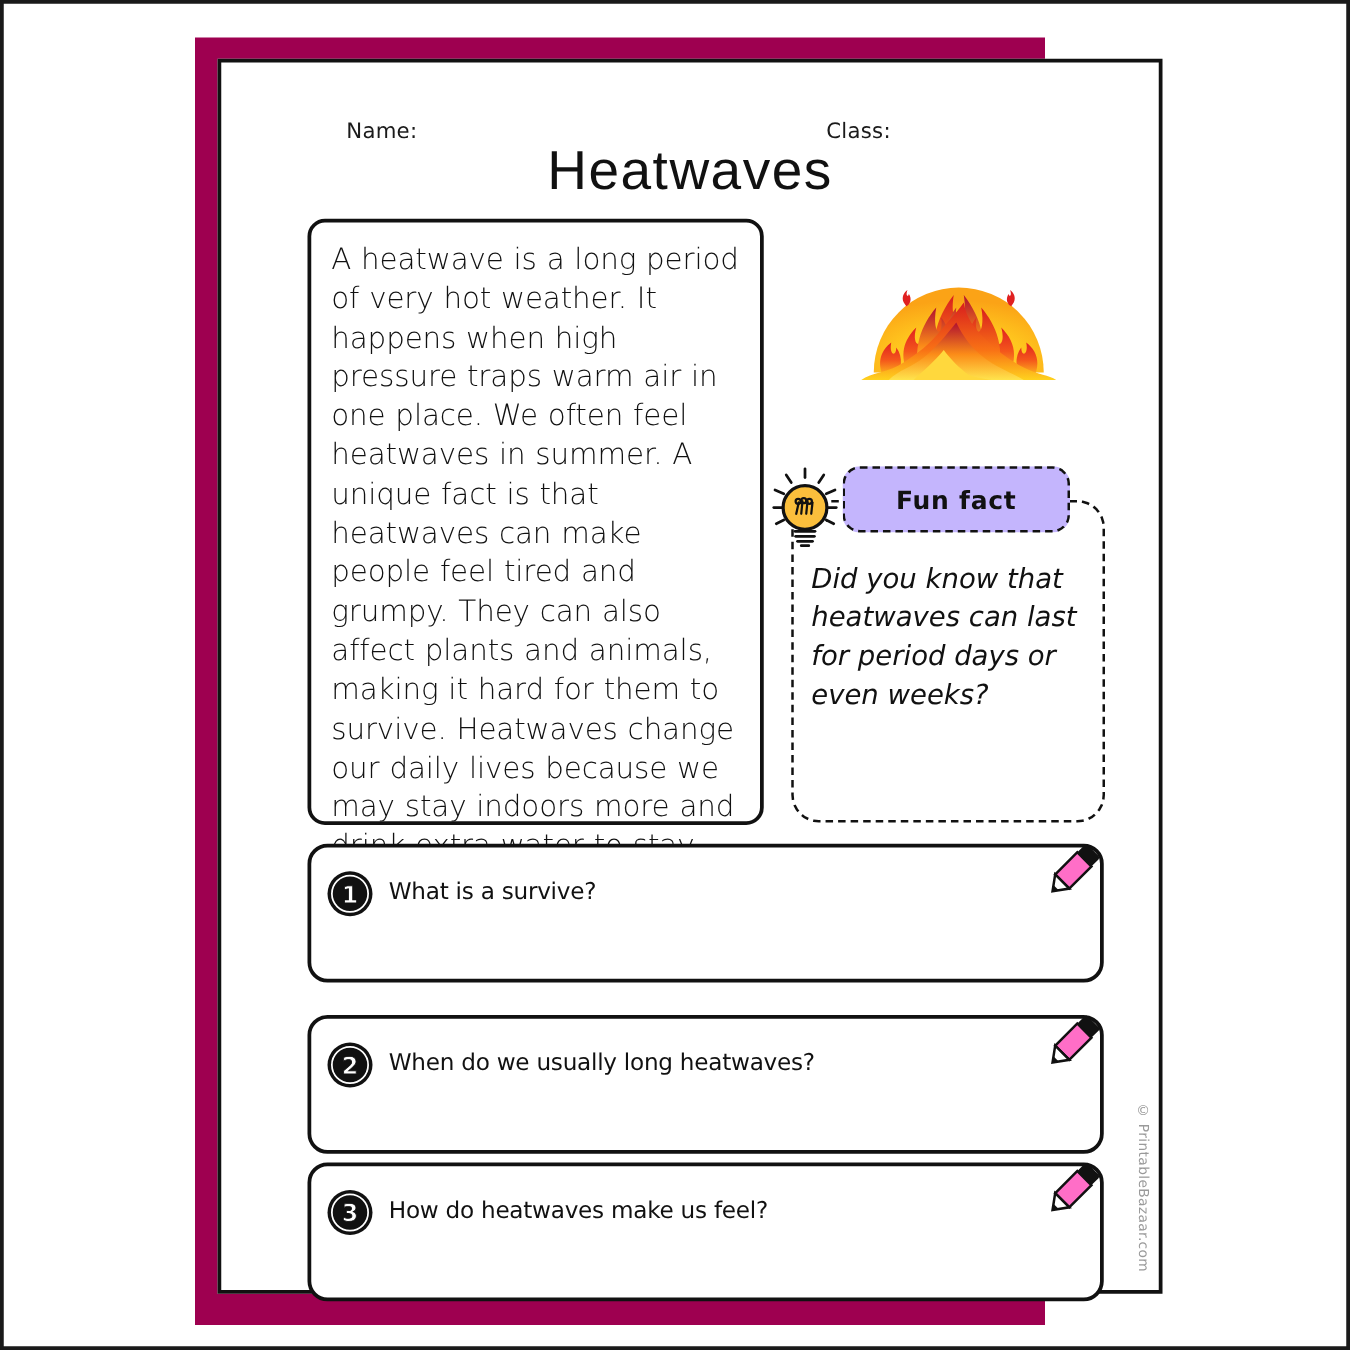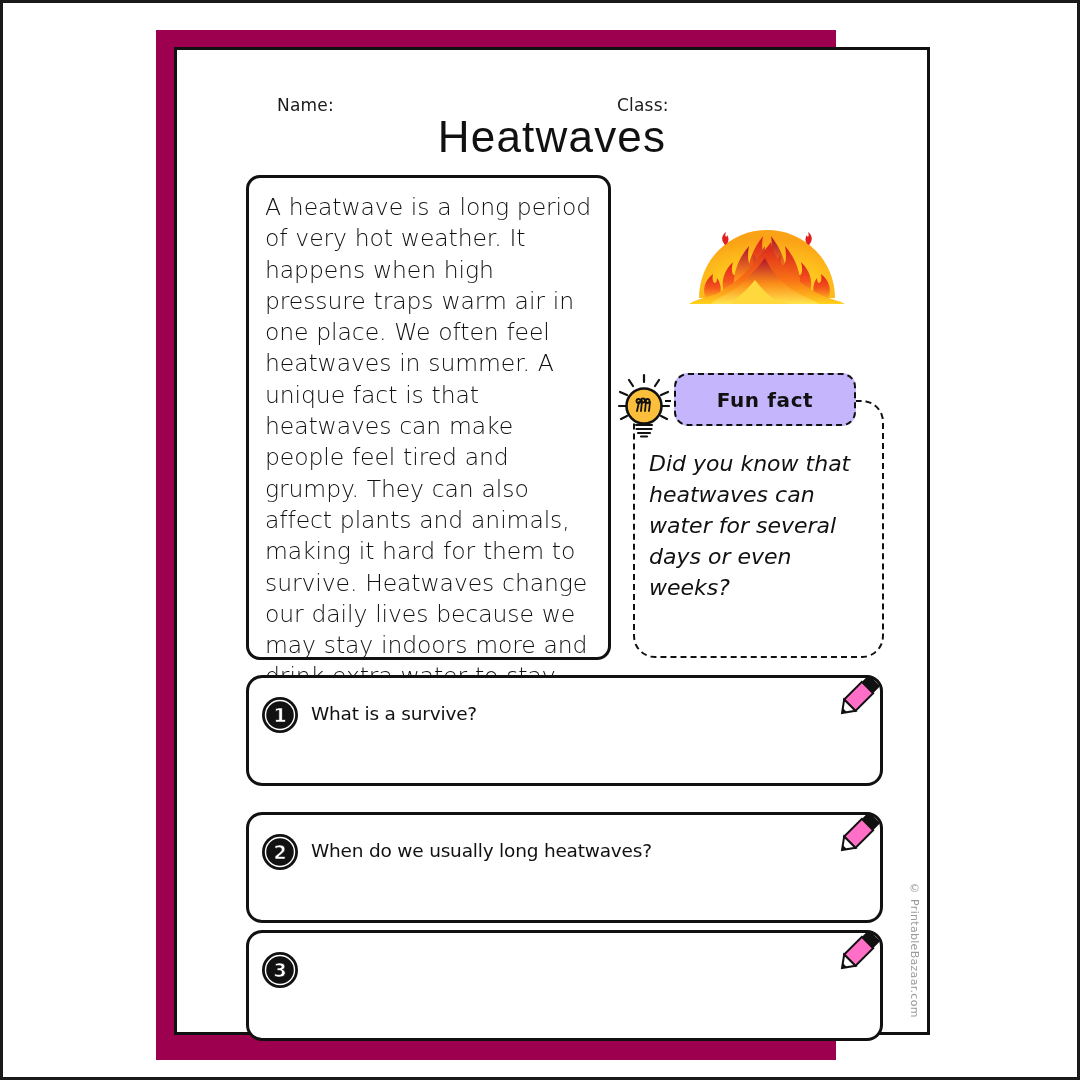--- a/index.html
+++ b/index.html
@@ -54,21 +54,21 @@
     height: 26px;
   }
   .field-label {
     position: absolute;
     font-size: 17px;
     color: #1b1b1b;
     letter-spacing: .2px;
     font-family: "DejaVu Sans", sans-serif;
   }
   #field-name  { left: 100px; }
-  #field-class { left: 440px; }
+  #field-class { left: 484px; }
 
   
   #page-title {
     position: absolute;
     top: 62px;
     left: 0;
     width: 100%;
     text-align: center;
     font-size: 44px;
     font-weight: 300;
@@ -312,21 +312,21 @@
             <circle cx="32.5" cy="28" r="2"></circle>
           </g>
           <g stroke="#111111" stroke-width="2.2" fill="none" stroke-linecap="round">
             <line x1="21" y1="52" x2="37" y2="52"></line>
             <line x1="21.5" y1="56" x2="36.5" y2="56"></line>
             <line x1="23" y1="60" x2="35" y2="60"></line>
             <line x1="26" y1="63.5" x2="32" y2="63.5"></line>
           </g>
         </svg>
       </div>
-      <div id="funfact-text">Did you know that heatwaves can water for several days or even weeks?</div>
+      <div id="funfact-text">Did you know that heatwaves can last for period days or even weeks?</div>
 
       <div class="question-row" id="question-row-0">
         <span class="q-badge">
           <svg viewBox="0 0 38 38" xmlns="http://www.w3.org/2000/svg">
             <circle cx="19" cy="19" r="18" fill="#111111"></circle>
             <circle cx="19" cy="19" r="14.5" fill="none" stroke="#ffffff" stroke-width="1.4"></circle>
             <text x="19" y="26" text-anchor="middle" font-family="DejaVu Sans, sans-serif" font-size="19" font-weight="bold" fill="#ffffff" stroke="#111111" stroke-width="0.7">1</text>
           </svg>
         </span>
         <span class="q-text">What is a survive?</span>
@@ -364,20 +364,21 @@
       </div>
 
       <div class="question-row" id="question-row-2">
         <span class="q-badge">
           <svg viewBox="0 0 38 38" xmlns="http://www.w3.org/2000/svg">
             <circle cx="19" cy="19" r="18" fill="#111111"></circle>
             <circle cx="19" cy="19" r="14.5" fill="none" stroke="#ffffff" stroke-width="1.4"></circle>
             <text x="19" y="26" text-anchor="middle" font-family="DejaVu Sans, sans-serif" font-size="19" font-weight="bold" fill="#ffffff" stroke="#111111" stroke-width="0.7">3</text>
           </svg>
         </span>
+        <span class="q-text">How do heatwaves make us feel?</span>
         <span class="q-pencil">
           <svg viewBox="0 0 60 60" xmlns="http://www.w3.org/2000/svg">
             <g transform="rotate(45 30 30)">
               <rect x="22" y="8" width="16" height="11" rx="2" fill="#111111"></rect>
               <rect x="22" y="18" width="16" height="25" fill="#FF6EC7" stroke="#111111" stroke-width="2"></rect>
               <path d="M22 43 L30 54 L38 43 Z" fill="#ffffff" stroke="#111111" stroke-width="2"></path>
               <path d="M27 50 L30 54 L33 50 Z" fill="#111111"></path>
             </g>
           </svg>
         </span>

